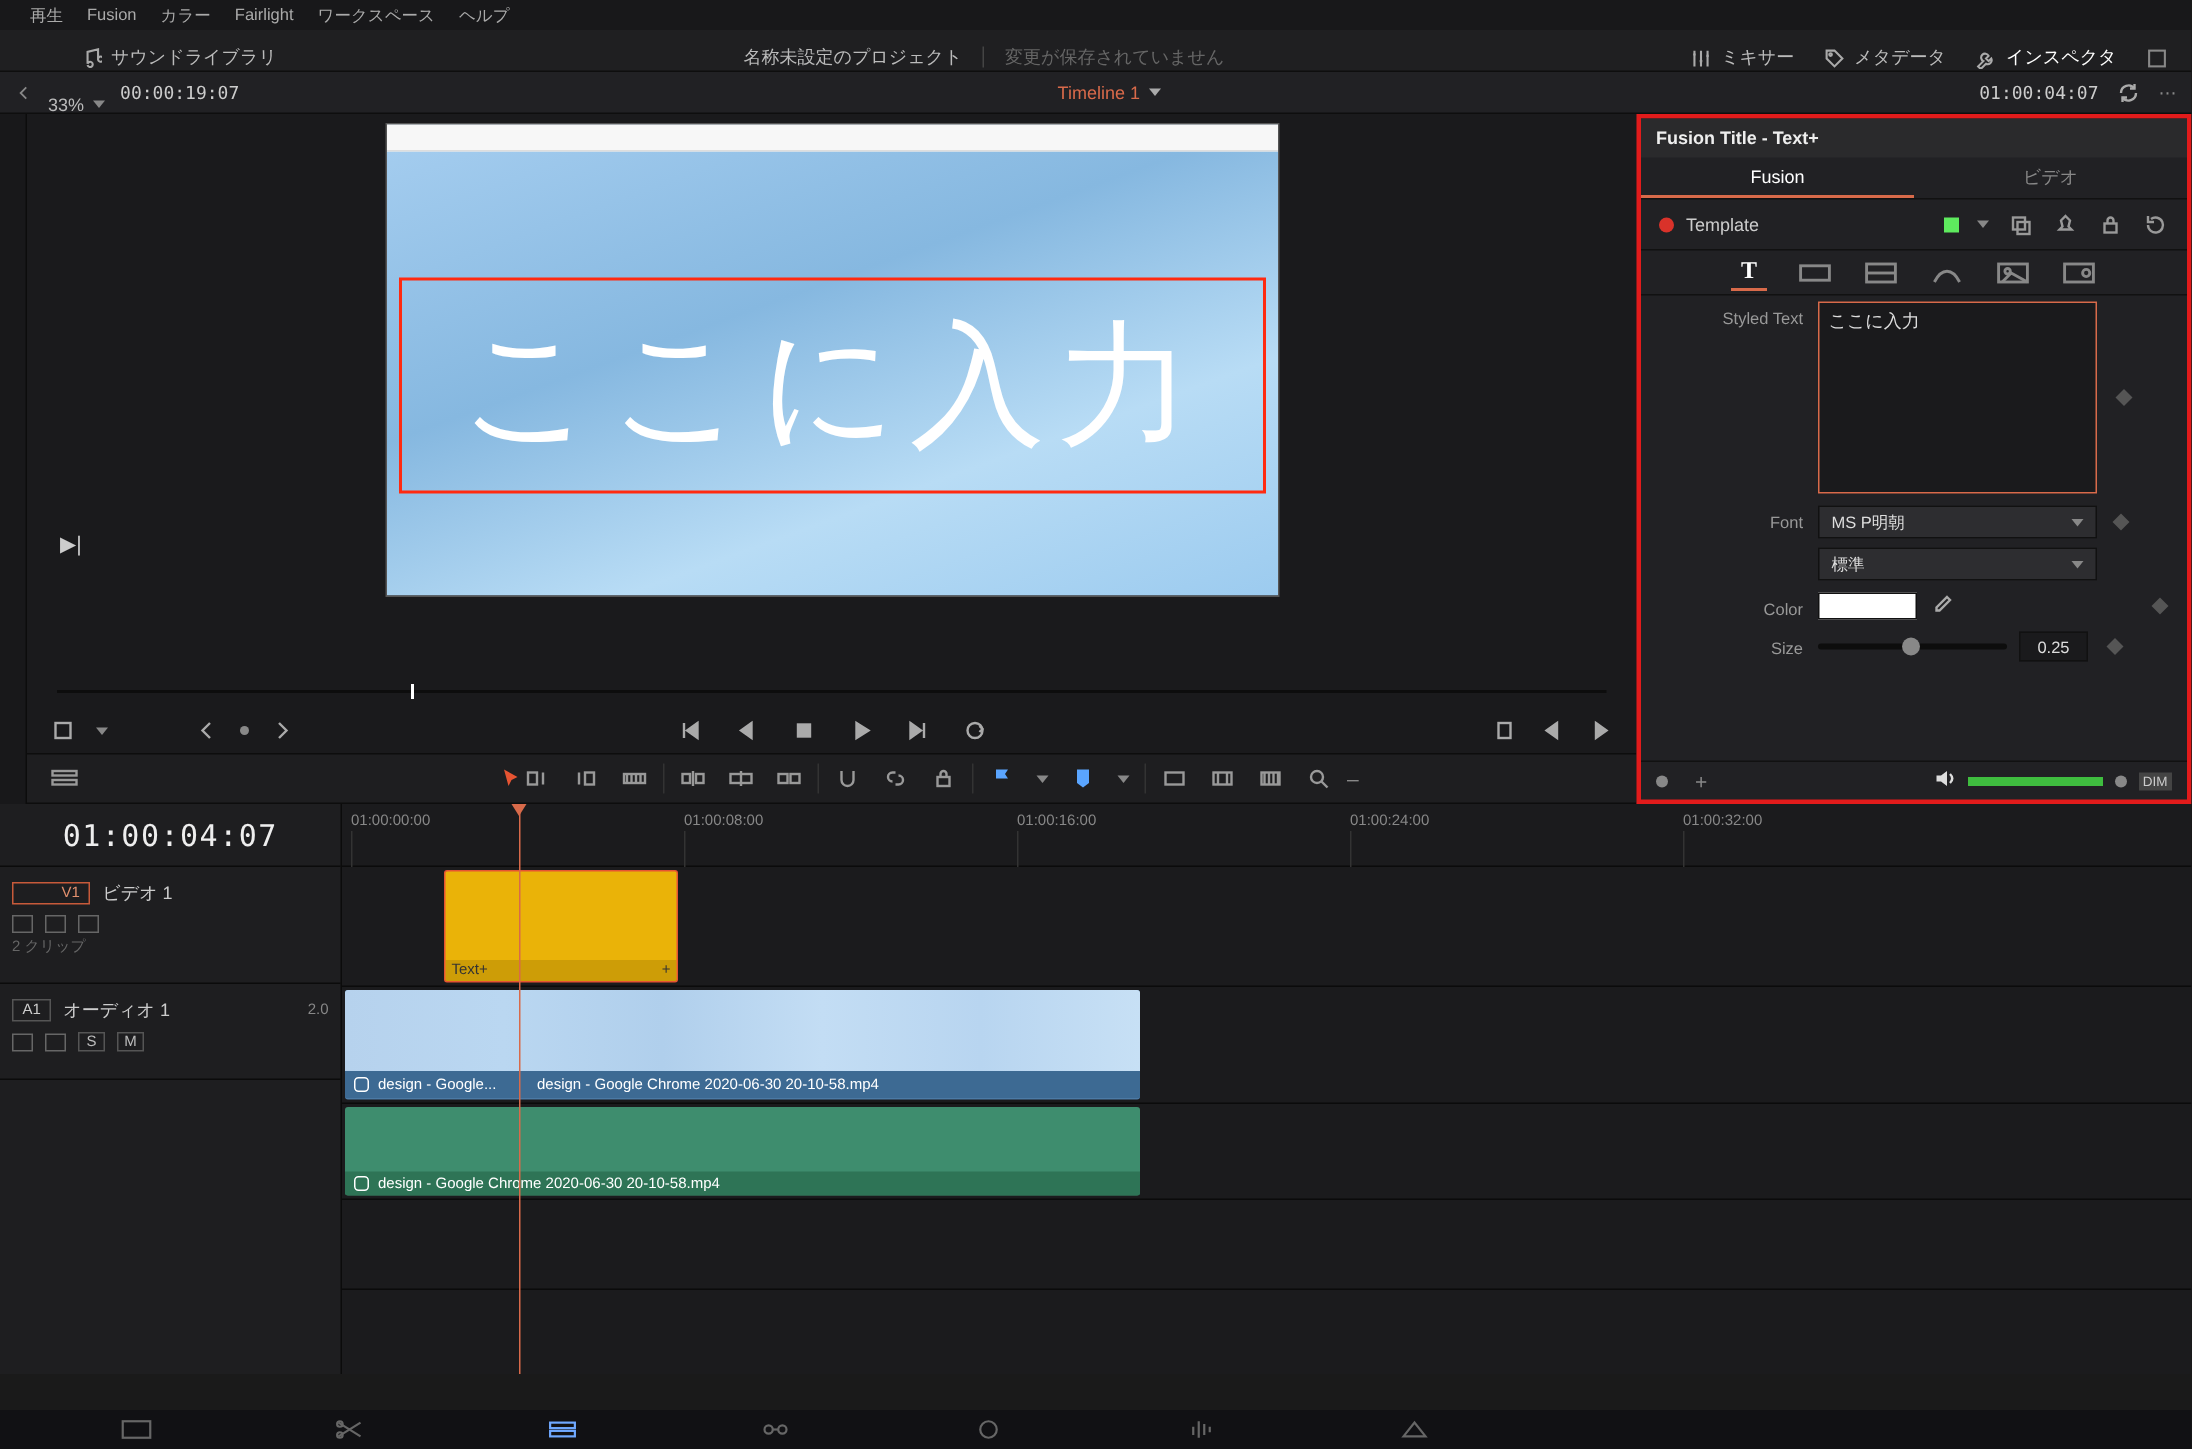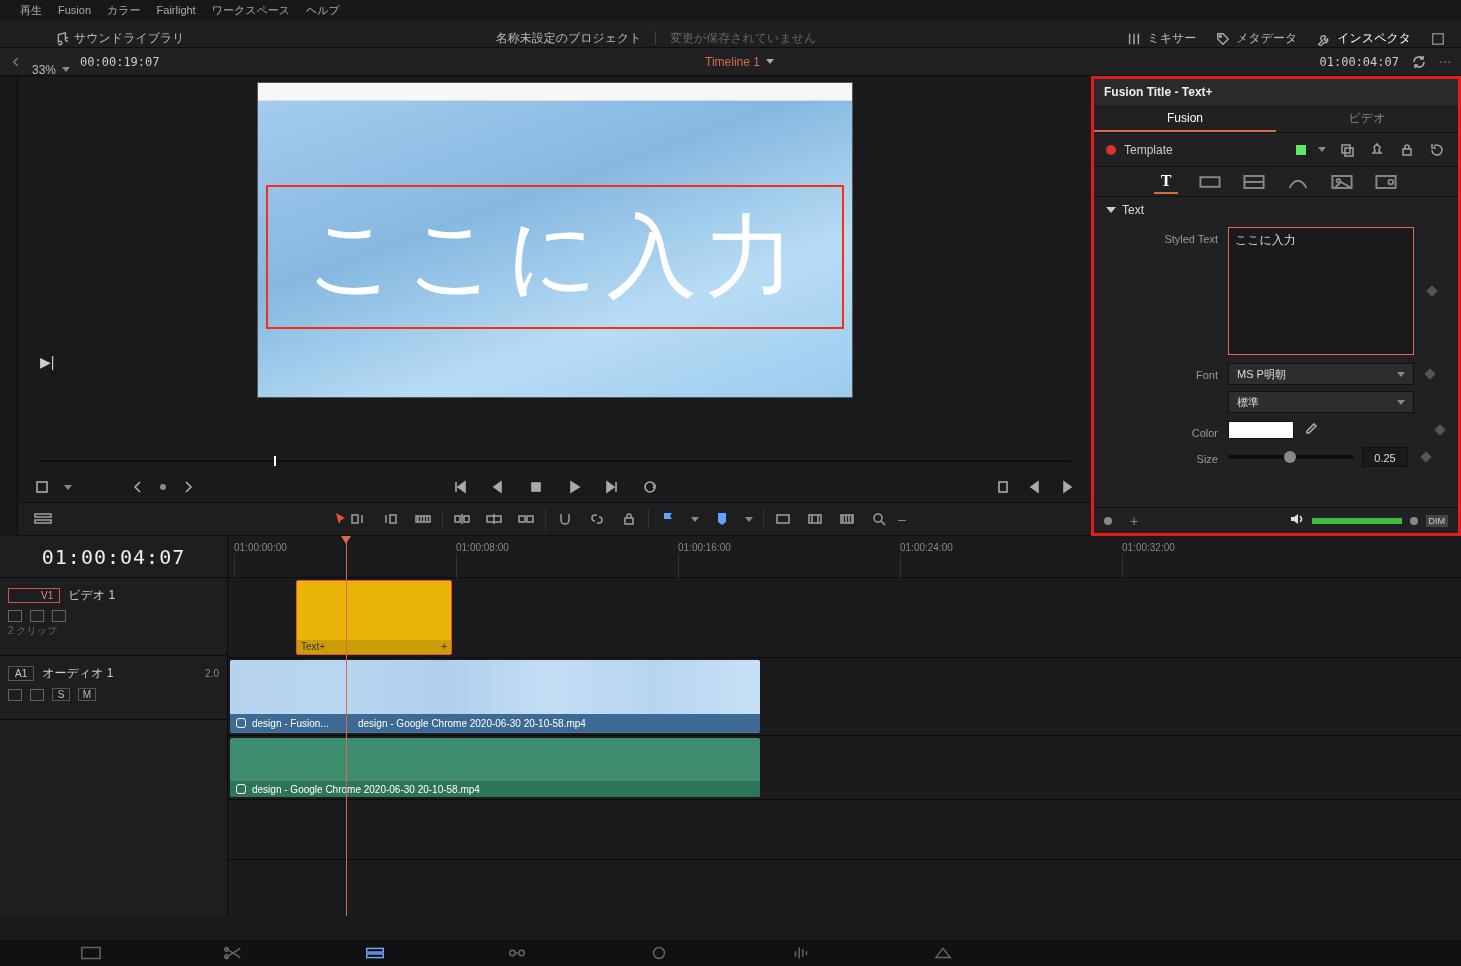--- a/index.html
+++ b/index.html
@@ -69,21 +69,21 @@
   .template-row .name { display:flex; align-items:center; gap:8px;}
   .red-dot { width:10px; height:10px; border-radius:50%; background:#d9322a;}
   .insp-icons { display:flex; gap:12px; align-items:center; color:#888;}
   .insp-section-tabs { height:30px; display:flex; justify-content:center; gap:20px; align-items:center; border-bottom:1px solid #111;}
   .insp-section-tabs .tab { width:24px; height:24px; display:flex; align-items:center; justify-content:center; color:#888;}
   .insp-section-tabs .tab.active { color:#fff; border-bottom:2px solid #d86a4a;}
   .tab .T { font-family: Georgia,serif; font-weight:bold; font-size:16px;}
   .sec-head { display:flex; align-items:center; gap:6px; padding:6px 12px; color:#ddd; font-size:12px;}
   .chev-open { width:0;height:0;border-left:5px solid transparent;border-right:5px solid transparent; border-top:6px solid #ccc;}
   .form-row { display:flex; align-items:flex-start; padding:4px 14px 4px 0; }
-  .form-row .lbl { width:118px; text-align:right; padding-right:10px; color:#999; font-size:11px; padding-top:6px;margin-left:16px;}
+  .form-row .lbl { width:118px; text-align:right; padding-right:10px; color:#999; font-size:11px; padding-top:6px;}
   .form-row .ctrl { flex:1; display:flex; gap:8px; align-items:center;}
   .keydot{ width:8px; height:8px; transform:rotate(45deg); background:#555; margin-left:6px; flex:none;}
   textarea.styled-text { width:186px; height:128px; background:#1a1a1c; border:1px solid #d86a4a; color:#ddd; font-size:12px; padding:4px 6px; resize:none; outline:none;}
   .select { width:186px; height:22px; background:#2d2d30; border:1px solid #111; color:#ddd; font-size:11px; display:flex; align-items:center; justify-content:space-between; padding:0 8px;}
   .color-swatch { width:66px; height:18px; background:#fff; border:1px solid #111;}
   .eyedrop { width:16px; height:16px; color:#aaa;}
   .slider-ctrl { display:flex; align-items:center; gap:8px; }
   .slider-track { width:126px; height:4px; background:#0d0d0d; position:relative; border-radius:2px;}
   .slider-knob { position:absolute; top:-4px; width:12px; height:12px; border-radius:50%; background:#888;}
   .num-box { width:46px; height:20px; background:#1a1a1c; border:1px solid #111; color:#ddd; font-size:11px; text-align:center; line-height:20px;}
@@ -497,24 +497,20 @@
           </svg>
         </div>
       <div class="tab">
           <svg viewBox="0 0 20 16">
             <rect x="2" y="3" width="16" height="10"></rect>
             <circle cx="14" cy="8" r="2"></circle>
           </svg>
         </div>
     </div>
 
-    <div class="sec-head">
-      <span class="chev-open"></span>
-      <span>Text</span>
-    </div>
 
     <div class="form-row">
       <div class="lbl">Styled Text</div>
       <div class="ctrl">
         <textarea class="styled-text" style="">ここに入力</textarea>
         <span class="keydot"></span>
       </div>
     </div>
 
     <div class="form-row">
@@ -625,21 +621,21 @@
         <div class="bottom-bar"></div>
         <span class="lbl">Text+</span>
       </div>
     </div>
 
     <div class="track-row v1">
       <div class="clip video">
         <div class="thumbs"></div>
         <div class="bar">
           <span class="link-ic"></span>
-          <span style="width:100px;overflow:hidden;white-space:nowrap;">design - Fusion...</span>
+          <span style="width:100px;overflow:hidden;white-space:nowrap;">design - Google...</span>
           <span>design - Google Chrome 2020-06-30 20-10-58.mp4</span>
         </div>
       </div>
     </div>
 
     <div class="track-row a1">
       <div class="clip audio">
         <div class="bar">
           <span class="link-ic"></span>
           <span>design - Google Chrome 2020-06-30 20-10-58.mp4</span>

